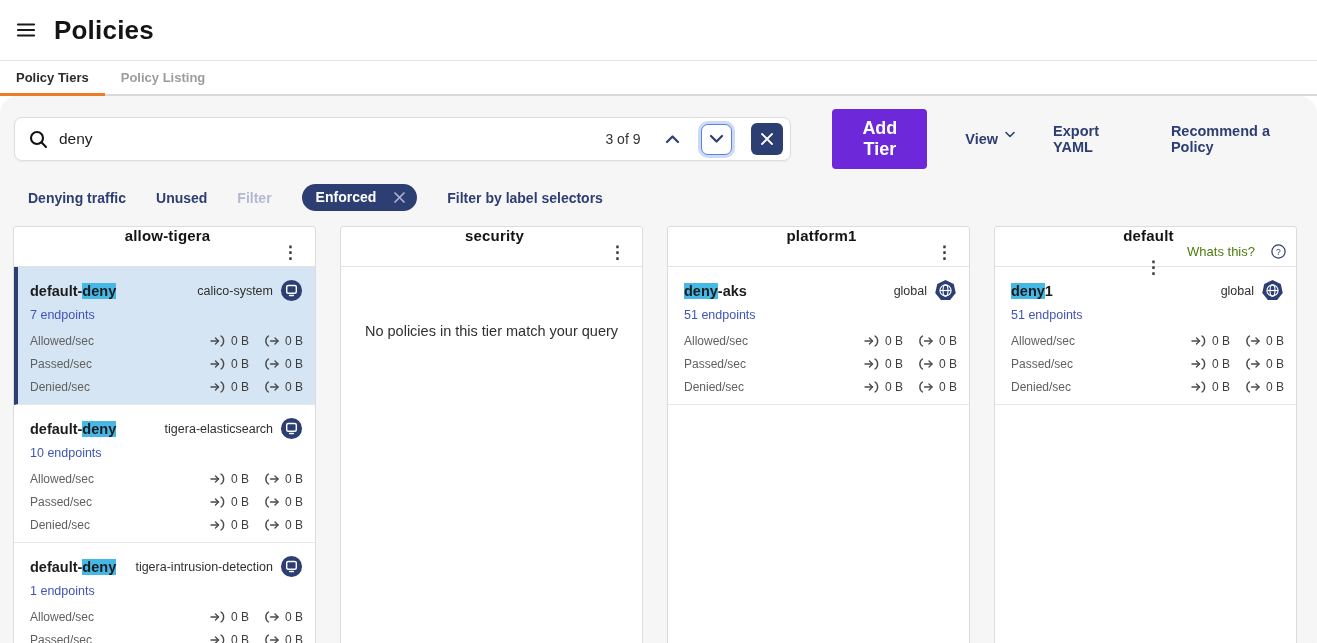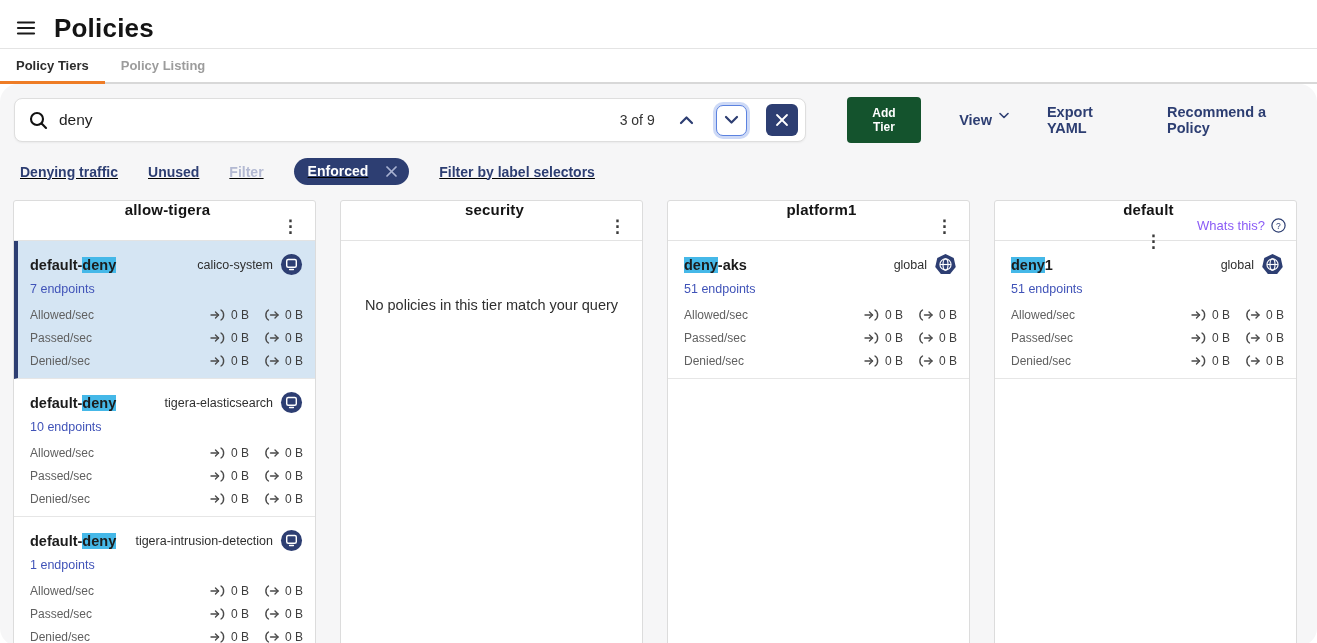--- a/index.html
+++ b/index.html
@@ -1,21 +1,21 @@
 <!DOCTYPE html>
 <html><head>
 <meta charset="utf-8">
 <style>
   * { margin:0; padding:0; box-sizing:border-box; }
   html,body { width:1317px; height:643px; overflow:hidden; background:#fff;
               font-family:"Liberation Sans", sans-serif; }
 
   
-  .topbar { height:41px; display:flex; align-items:center; padding:0 16px 0 14px;
-            background:#fff; border-bottom:1px solid #e4e4e4; gap:16px;margin-top:8px; }
+  .topbar { height:61px; display:flex; align-items:center; padding:0 16px 0 14px;
+            background:#fff; border-bottom:1px solid #e4e4e4; gap:16px; }
   .menu-btn { width:24px; height:24px; display:flex; align-items:center; justify-content:center; cursor:pointer; }
   .page-title { font-size:26px; font-weight:700; color:#141414; letter-spacing:.2px; }
   .topbar-right { margin-left:auto; display:flex; align-items:center; gap:24px; }
   .cluster-select { display:flex; align-items:center; gap:10px; font-size:14.5px; color:#1c1c1c; cursor:pointer; }
   .icon-btn { display:flex; align-items:center; justify-content:center; cursor:pointer; }
 
   
   .tabs { height:35px; display:flex; background:#fff; border-bottom:2px solid #d8d8d8; }
   .tab { padding:0 16px; display:flex; align-items:center; font-size:13px; font-weight:700;
          color:#9c9c9c; position:relative; cursor:pointer; }
@@ -32,38 +32,38 @@
                   font-family:"Liberation Sans", sans-serif; }
   .match-counter { font-size:14px; color:#333; margin-right:8px; white-space:nowrap; }
   .nav-up { width:28px; height:28px; display:flex; align-items:center; justify-content:center; cursor:pointer; background:none; border:none; }
   .nav-down { width:31px; height:31px; display:flex; align-items:center; justify-content:center; cursor:pointer;
               background:#fff; border:1.5px solid #5b82e0; border-radius:7px;
               box-shadow:0 0 0 3px rgba(91,130,224,.30); margin-left:5px; }
   .search-close { width:32px; height:32px; display:flex; align-items:center; justify-content:center; cursor:pointer;
                   background:#2d3e72; border:none; border-radius:6px; margin-left:9px; }
 
   .toolbar-actions { display:flex; align-items:center; margin-left:41px; gap:38px; }
-  .btn-primary { background:#14532d; color:#fff; font-size:12px; font-weight:600; border:none;
+  .btn-primary { background:#6d28d9; color:#fff; font-size:18px; font-weight:600; border:none;
                  border-radius:4px; padding:9px 15px; cursor:pointer; font-family:"Liberation Sans", sans-serif; }
   .link-btn { color:#2d3e72; font-size:14.5px; font-weight:600; cursor:pointer; display:flex; gap:7px; }
 
   
-  .filters { display:flex; align-items:center; gap:30px; padding:15px 14px 15px 20px;text-decoration:underline; }
+  .filters { display:flex; align-items:center; gap:30px; padding:15px 14px 15px 28px; }
   .filter-link { font-size:14px; font-weight:600; color:#2d3e72; cursor:pointer; }
   .filter-link.disabled { color:#b3b9d2; }
   .filter-pill { display:flex; align-items:center; gap:17px; background:#2d3e72; color:#fff; font-size:14px;
                  font-weight:600; border-radius:16px; padding:5px 11px 6px 14px; cursor:pointer; }
 
   
   .board { flex:1; display:flex; gap:24px; padding:0 17px 0 13px; overflow:hidden; }
   .tier { width:303px; background:#fff; border:1px solid #dcdcdc; border-radius:3px; overflow:hidden; }
   .tier-header { height:40px; display:flex; align-items:center; padding:0 10px 0 16px; border-bottom:1px solid #e3e3e3;flex-direction:column; }
   .tier-name { font-size:15px; font-weight:700; color:#141414; letter-spacing:.2px; }
   .kebab { margin-left:auto; font-size:17px; font-weight:700; color:#3a3a3a; cursor:pointer; padding:0 6px; line-height:1; }
-  .whats-this { margin-left:auto; display:flex; align-items:center; gap:6px; color:#8b5cf6; font-size:13px; cursor:pointer; }
+  .whats-this { margin-left:auto; display:flex; align-items:center; gap:16px; color:#4d7c0f; font-size:13px; cursor:pointer; }
   .whats-this + .kebab { margin-left:10px; }
 
   .card { padding:12px 12px 6px 16px; border-bottom:1px solid #e6e6e6; cursor:pointer; background:#fff; }
   .card.selected { background:#d5e5f3; border-left:4px solid #2d3e72; padding-left:12px; }
   .card-title-row { display:flex; align-items:center; }
   .policy-name { font-size:14.5px; font-weight:600; color:#1c1c1c; }
   .policy-name mark { background:#45b8e8; color:inherit; }
   .scope { margin-left:auto; display:flex; align-items:center; gap:7px; font-size:12.5px; color:#2f2f2f; }
   .endpoints-link { display:inline-block; font-size:12.5px; color:#4053b8; margin:6px 0 7px; cursor:pointer; }
   .stat-row { display:flex; align-items:center; height:23px; font-size:12px; }

